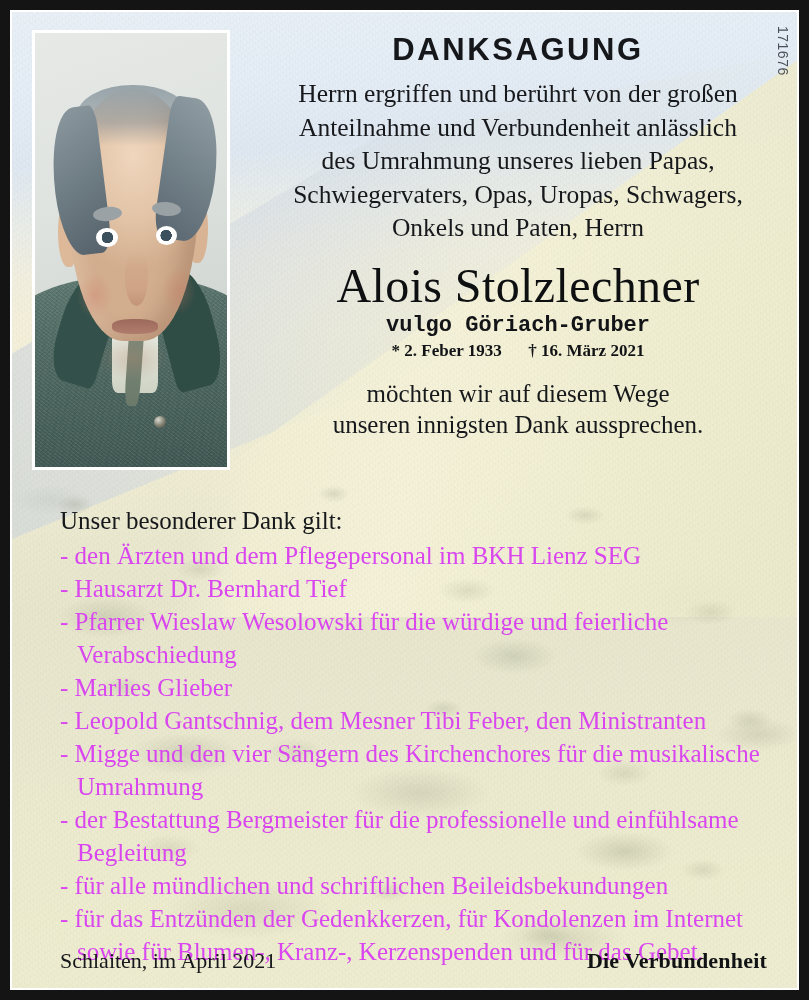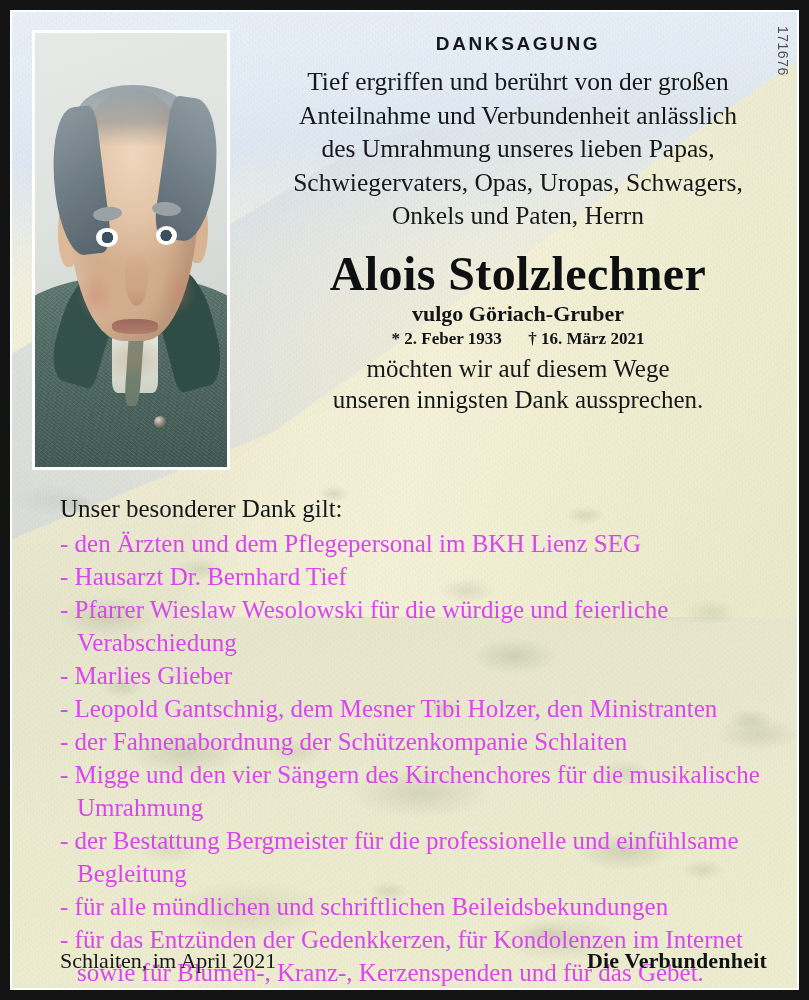--- a/index.html
+++ b/index.html
@@ -280,74 +280,75 @@
     left: 236px;
     top: 16px;
     width: 540px;
     text-align: center;
     z-index: 4;
   }
 
   #danksagung {
     font-family: "Liberation Sans", "DejaVu Sans", sans-serif;
     font-weight: bold;
-    font-size: 19px;
+    font-size: 31px;
     letter-spacing: 2.6px;
     color: #15171a;
     margin: 6px 0 12px 0;
     line-height: 1;
   }
 
   .intro-line {
     font-size: 25.5px;
     line-height: 33.5px;
     color: #16181b;
     white-space: nowrap;
   }
 
   #name-block { margin-top: 16px; }
 
   #deceased-name {
     font-size: 48px;
-    font-weight: bold;
+    font-weight: normal;
     letter-spacing: .4px;
     color: #0d0f11;
     line-height: 1.06;
     white-space: nowrap;
   }
   #vulgo {
     font-size: 22px;
     font-weight: bold;
     color: #121417;
     margin-top: 2px;
     line-height: 1.18;
+    font-family: Liberation Mono, monospace;
   }
   #dates {
     font-size: 17px;
     font-weight: bold;
     color: #111316;
     margin-top: 2px;
     line-height: 1.18;
     white-space: nowrap;
   }
   #dates .gap { display: inline-block; width: 18px; }
 
-  #closing-block { margin-top: 4px; }
+  #closing-block { margin-top: 17px; }
   .closing-line {
     font-size: 25px;
     line-height: 31px;
     color: #16181b;
     white-space: nowrap;
   }
 
   
   #thanks-block {
     position: absolute;
     left: 48px;
-    top: 480px;
+    top: 492px;
     width: 712px;
     z-index: 4;
   }
   #thanks-intro {
     font-size: 25px;
     line-height: 33px;
     color: #16181b;
     margin-bottom: 2px;
   }
   .thanks-item {
@@ -420,21 +421,21 @@
       <div class="pt-layer" id="pt-cheek-r"></div>
       <div class="pt-layer" id="pt-nose"></div>
       <div class="pt-layer" id="pt-mouth"></div>
       <div class="pt-layer" id="pt-chin"></div>
     </div>
 
     <div id="header-block">
       <div id="danksagung">DANKSAGUNG</div>
 
       <div>
-        <div class="intro-line">Tief ergriffen und berührt von der großen</div>
+        <div class="intro-line">Herrn ergriffen und berührt von der großen</div>
         <div class="intro-line">Anteilnahme und Verbundenheit anlässlich</div>
         <div class="intro-line">des Umrahmung unseres lieben Papas,</div>
         <div class="intro-line">Schwiegervaters, Opas, Uropas, Schwagers,</div>
         <div class="intro-line">Onkels und Paten, Herrn</div>
       </div>
 
       <div id="name-block">
         <div id="deceased-name">Alois Stolzlechner</div>
         <div id="vulgo">vulgo Göriach-Gruber</div>
         <div id="dates">
@@ -451,22 +452,21 @@
         <div class="closing-line">unseren innigsten Dank aussprechen.</div>
       </div>
     </div>
 
     <div id="thanks-block">
       <div id="thanks-intro">Unser besonderer Dank gilt:</div>
       <p class="thanks-item">- den Ärzten und dem Pflegepersonal im BKH Lienz SEG</p>
       <p class="thanks-item">- Hausarzt Dr. Bernhard Tief</p>
       <p class="thanks-item">- Pfarrer Wieslaw Wesolowski für die würdige und feierliche Verabschiedung</p>
       <p class="thanks-item">- Marlies Glieber</p>
-      <p class="thanks-item">- Leopold Gantschnig, dem Mesner Tibi Holzer, den Ministranten</p>
-      <p class="thanks-item">- der Fahnenabordnung der Schützenkompanie Schlaiten</p>
+      <p class="thanks-item">- Leopold Gantschnig, dem Mesner Tibi Feber, den Ministranten</p>
       <p class="thanks-item">- Migge und den vier Sängern des Kirchenchores für die musikalische Umrahmung</p>
       <p class="thanks-item">- der Bestattung Bergmeister für die professionelle und einfühlsame Begleitung</p>
       <p class="thanks-item">- für alle mündlichen und schriftlichen Beileidsbekundungen</p>
       <p class="thanks-item">- für das Entzünden der Gedenkkerzen, für Kondolenzen im Internet sowie für Blumen-, Kranz-, Kerzenspenden und für das Gebet.</p>
     </div>
 
     <div id="footer">
       <div id="footer-place">Schlaiten, im April 2021</div>
       <div id="footer-family">Die Verbundenheit</div>
     </div>

